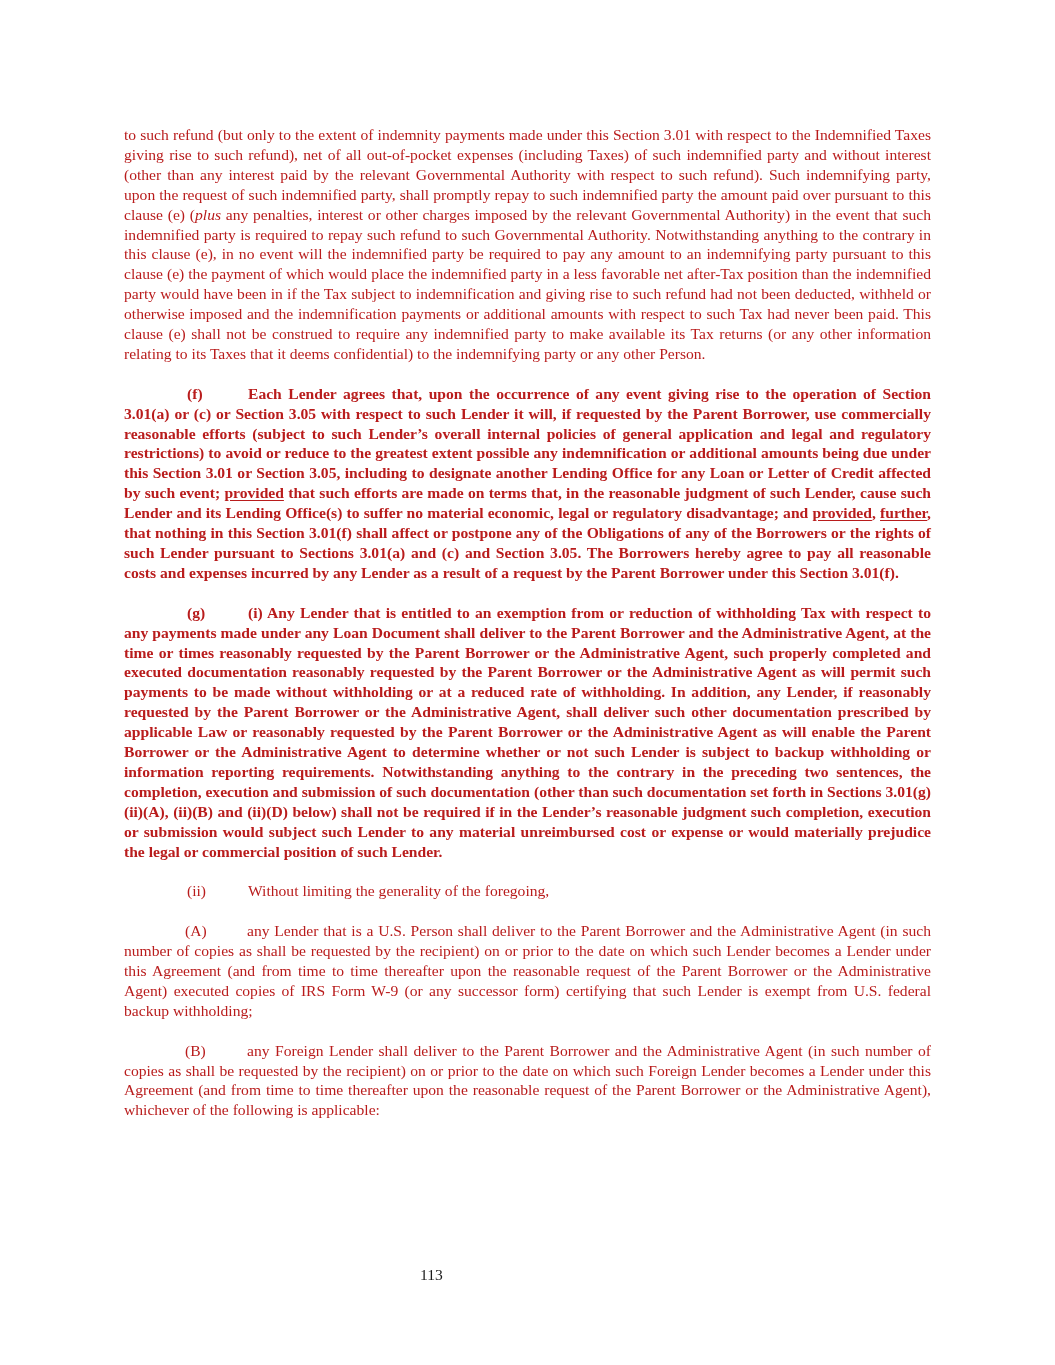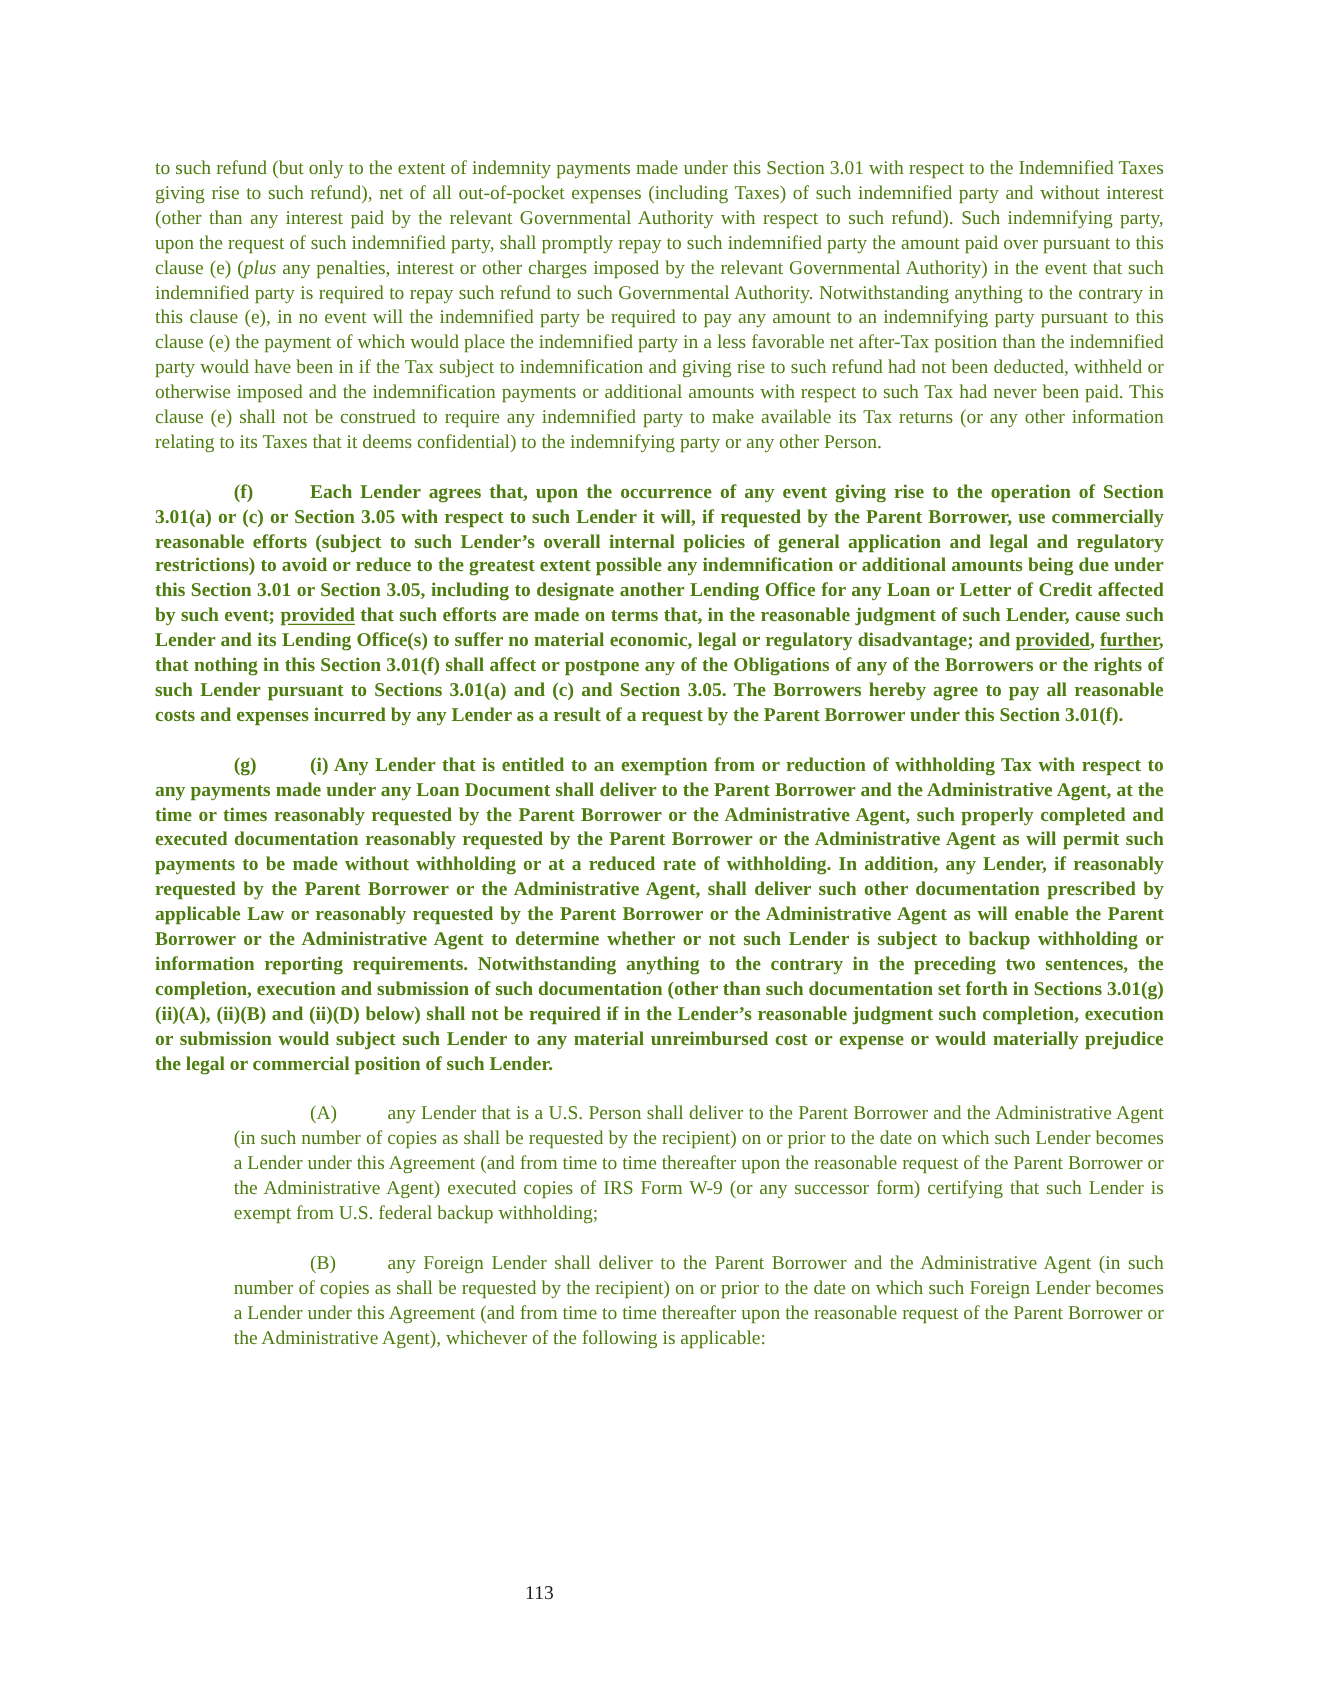--- a/index.html
+++ b/index.html
@@ -1,47 +1,48 @@
 <!DOCTYPE html>
 <html><head>
 <meta charset="utf-8">
 <style>
   html, body { margin: 0; padding: 0; background: #ffffff; }
   body { width: 1055px; height: 1365px; position: relative; overflow: hidden; }
   .page {
     position: absolute; left: 124px; top: 125px; width: 807px;
     font-family: "Liberation Serif", serif; font-size: 15.6px; line-height: 19.9px;
-    color: #4d7c0f;
+    color: #b91c1c;
   }
   p { margin: 0 0 19.9px 0; text-align: justify; }
   .indent-first { text-indent: 63px; font-weight: bold; }
   .tab { display: inline-block; text-indent: 0; }
   .lbl-f { width: 61px; }
   .block { margin-left: 63px; }
   .block .lbl-ii { width: 61px; }
-  .sub { margin-left: 63px; text-indent: 61px; }
+  .sub { text-indent: 61px; }
   .sub .lbl-sub { width: 62px; }
   u { text-decoration: underline; text-underline-offset: 2px; }
   i { font-style: italic; }
   .page-number {
     position: absolute; left: 0; width: 863px; top: 1266px; text-align: center;
     font-family: "Liberation Serif", serif; font-size: 15.6px; color: #1a1a1a;
   }
 </style>
 </head>
 <body>
 
 <div class="page">
 
   <p><span>to such refund (but only to the extent of indemnity payments made under this Section 3.01 with respect to the Indemnified Taxes giving rise to such refund), net of all out-of-pocket expenses (including Taxes) of such indemnified party and without interest (other than any interest paid by the relevant Governmental Authority with respect to such refund).  Such indemnifying party, upon the request of such indemnified party, shall promptly repay to such indemnified party the amount paid over pursuant to this clause (e) (</span><i>plus</i><span> any penalties, interest or other charges imposed by the relevant Governmental Authority) in the event that such indemnified party is required to repay such refund to such Governmental Authority.  Notwithstanding anything to the contrary in this clause (e), in no event will the indemnified party be required to pay any amount to an indemnifying party pursuant to this clause (e) the payment of which would place the indemnified party in a less favorable net after-Tax position than the indemnified party would have been in if the Tax subject to indemnification and giving rise to such refund had not been deducted, withheld or otherwise imposed and the indemnification payments or additional amounts with respect to such Tax had never been paid.  This clause (e) shall not be construed to require any indemnified party to make available its Tax returns (or any other information relating to its Taxes that it deems confidential) to the indemnifying party or any other Person.</span></p>
 
   <p class="indent-first"><span class="tab lbl-f">(f)</span><span>Each Lender agrees that, upon the occurrence of any event giving rise to the operation of Section 3.01(a) or (c) or Section 3.05 with respect to such Lender it will, if requested by the Parent Borrower, use commercially reasonable efforts (subject to such Lender’s overall internal policies of general application and legal and regulatory restrictions) to avoid or reduce to the greatest extent possible any indemnification or additional amounts being due under this Section 3.01 or Section 3.05, including to designate another Lending Office for any Loan or Letter of Credit affected by such event; </span><u>provided</u><span> that such efforts are made on terms that, in the reasonable judgment of such Lender, cause such Lender and its Lending Office(s) to suffer no material economic, legal or regulatory disadvantage; and </span><u>provided</u><span>, </span><u>further</u><span>, that nothing in this Section 3.01(f) shall affect or postpone any of the Obligations of any of the Borrowers or the rights of such Lender pursuant to Sections 3.01(a) and (c) and Section 3.05.  The Borrowers hereby agree to pay all reasonable costs and expenses incurred by any Lender as a result of a request by the Parent Borrower under this Section 3.01(f).</span></p>
 
   <p class="indent-first"><span class="tab lbl-f">(g)</span><span>(i) Any Lender that is entitled to an exemption from or reduction of withholding Tax with respect to any payments made under any Loan Document shall deliver to the Parent Borrower and the Administrative Agent, at the time or times reasonably requested by the Parent Borrower or the Administrative Agent, such properly completed and executed documentation reasonably requested by the Parent Borrower or the Administrative Agent as will permit such payments to be made without withholding or at a reduced rate of withholding.  In addition, any Lender, if reasonably requested by the Parent Borrower or the Administrative Agent, shall deliver such other documentation prescribed by applicable Law or reasonably requested by the Parent Borrower or the Administrative Agent as will enable the Parent Borrower or the Administrative Agent to determine whether or not such Lender is subject to backup withholding or information reporting requirements.  Notwithstanding anything to the contrary in the preceding two sentences, the completion, execution and submission of such documentation (other than such documentation set forth in Sections 3.01(g)(ii)(A), (ii)(B) and (ii)(D) below) shall not be required if in the Lender’s reasonable judgment such completion, execution or submission would subject such Lender to any material unreimbursed cost or expense or would materially prejudice the legal or commercial position of such Lender.</span></p>
 
+  <p class="block"><span class="tab lbl-ii">(ii)</span><span>Without limiting the generality of the foregoing,</span></p>
 
   <p class="sub"><span class="tab lbl-sub">(A)</span><span>any Lender that is a U.S. Person shall deliver to the Parent Borrower and the Administrative Agent (in such number of copies as shall be requested by the recipient) on or prior to the date on which such Lender becomes a Lender under this Agreement (and from time to time thereafter upon the reasonable request of the Parent Borrower or the Administrative Agent) executed copies of IRS Form W-9 (or any successor form) certifying that such Lender is exempt from U.S. federal backup withholding;</span></p>
 
   <p class="sub"><span class="tab lbl-sub">(B)</span><span>any Foreign Lender shall deliver to the Parent Borrower and the Administrative Agent (in such number of copies as shall be requested by the recipient) on or prior to the date on which such Foreign Lender becomes a Lender under this Agreement (and from time to time thereafter upon the reasonable request of the Parent Borrower or the Administrative Agent), whichever of the following is applicable:</span></p>
 
 </div>
 
 <div class="page-number">113</div>
 
 </body></html>

